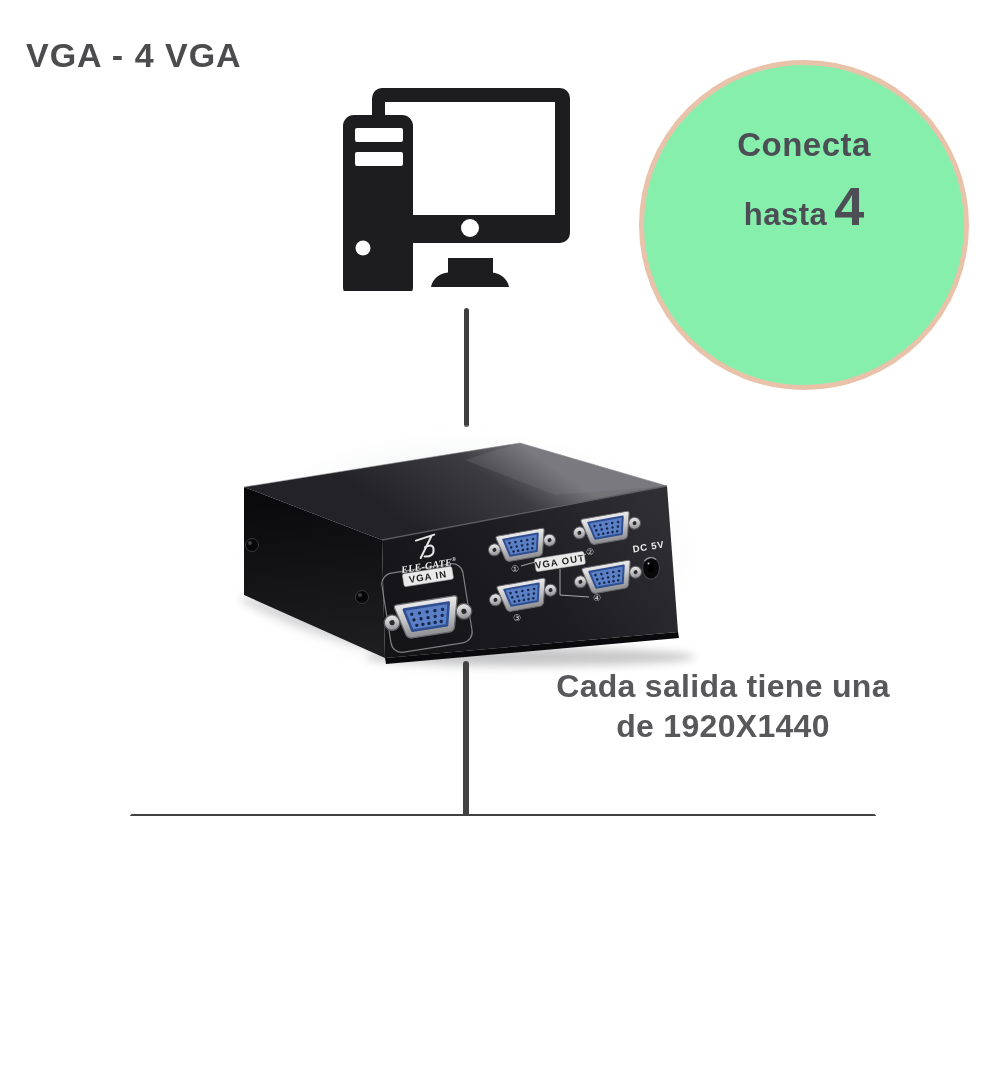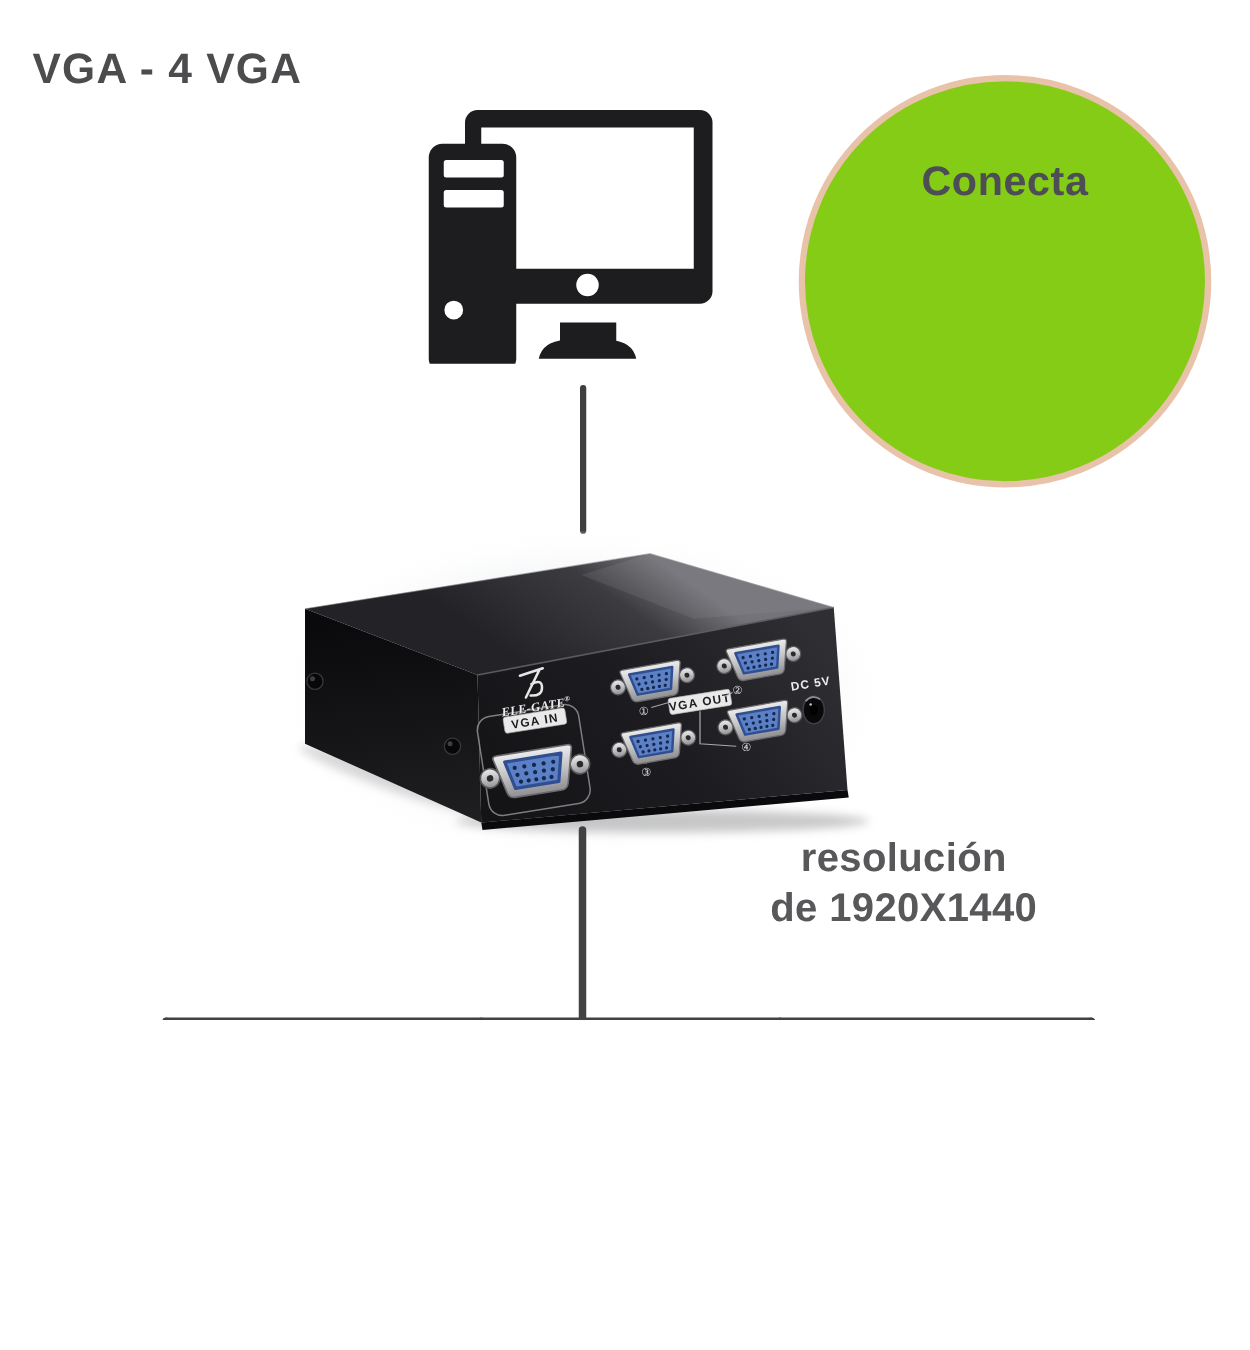--- a/index.html
+++ b/index.html
@@ -19,21 +19,21 @@
   .stem2 { left:463px; top:661px; width:6px; height:157px; }
   .hline-main { left:130px; top:814px; width:746px; height:6px; }
   .drop { width:6px; top:814px; }
   .drop-1 { left:130px; height:55px; }
   .drop-2 { left:382px; height:50px; }
   .drop-3 { left:621px; height:50px; }
   .drop-4 { left:870px; height:55px; }
   
   .badge {
     position:absolute; left:639px; top:60px; width:330px; height:330px;
-    border-radius:50%; background:#84cc16; border:5px solid #e9c2aa;
+    border-radius:50%; background:#86efac; border:5px solid #e9c2aa;
   }
   .badge-inner {
     position:absolute; inset:0; display:flex; flex-direction:column;
     align-items:center; padding-top:62px; text-align:center;
     color:#4d4d55; font-weight:700;
   }
   .b1 { font-size:33px; line-height:36px; margin-bottom:20px; letter-spacing:.5px; }
   .b2 { font-size:31px; line-height:46px; letter-spacing:.5px; }
   .b2 .num { font-size:54px; margin-left:7px; letter-spacing:0; }
   .b3, .b4 { font-size:31px; line-height:38px; letter-spacing:.5px; }
@@ -90,20 +90,21 @@
       <rect x="20" y="76" width="48" height="14" rx="2" fill="#ffffff"></rect>
       <circle cx="28" cy="172" r="7.5" fill="#ffffff"></circle>
     </g>
   </svg>
 
   <div class="vline stem1"></div>
 
   <div class="badge">
     <div class="badge-inner">
       <div class="b1">Conecta</div>
+      <div class="b2"><span>hasta</span><span class="num">4</span></div>
     </div>
   </div>
 
   <svg class="abs" style="left:215px; top:425px;" width="490" height="265" viewBox="0 0 490 265">
     <defs>
       <linearGradient id="gTop" gradientUnits="userSpaceOnUse" x1="305" y1="18" x2="230" y2="125">
         <stop offset="0" stop-color="#737378"></stop>
           <stop offset="0.35" stop-color="#3c3c40"></stop>
           <stop offset="1" stop-color="#232327"></stop>
       </linearGradient>
@@ -214,21 +215,21 @@
       <ellipse cx="436" cy="143" rx="8.5" ry="11" fill="#09090b" stroke="#3f3f44" stroke-width="1.2"></ellipse>
       <path d="M429.5 136 A 9 11 0 0 1 441 134.5" stroke="#9b9b9f" stroke-width="1.4" fill="none" opacity="0.9"></path>
       <ellipse cx="436" cy="143" rx="3.2" ry="4.2" fill="#000000"></ellipse>
       <circle cx="433.5" cy="138.5" r="1" fill="#d5d5d8" opacity="0.9"></circle>
     </g>
   </svg>
 
   <div class="vline stem2"></div>
 
   <div class="caption">
-    <div>resolución</div>
+    <div>Cada salida tiene una</div>
     <div>de 1920X1440</div>
   </div>
 
   <div class="hline hline-main"></div>
   <div class="vline drop drop-1"></div>
   <div class="vline drop drop-2"></div>
   <div class="vline drop drop-3"></div>
   <div class="vline drop drop-4"></div>
 
   <svg class="monitor m1" viewBox="0 0 200 172">

